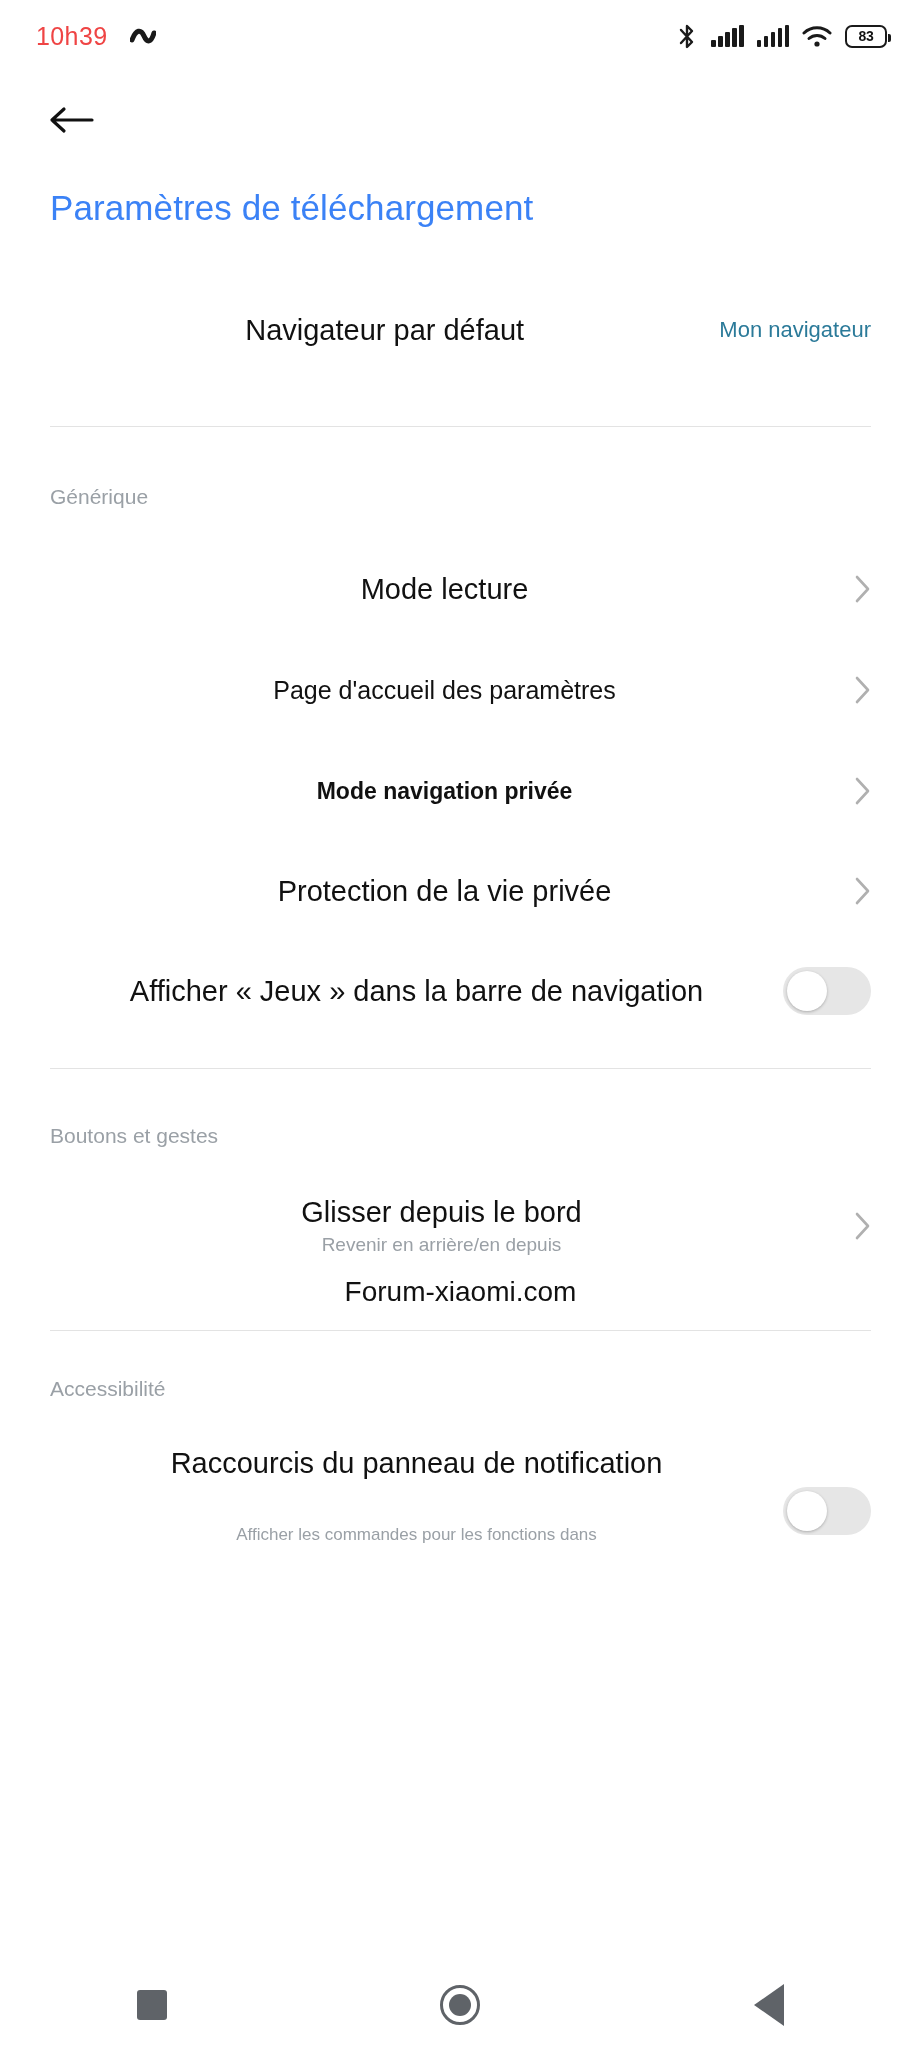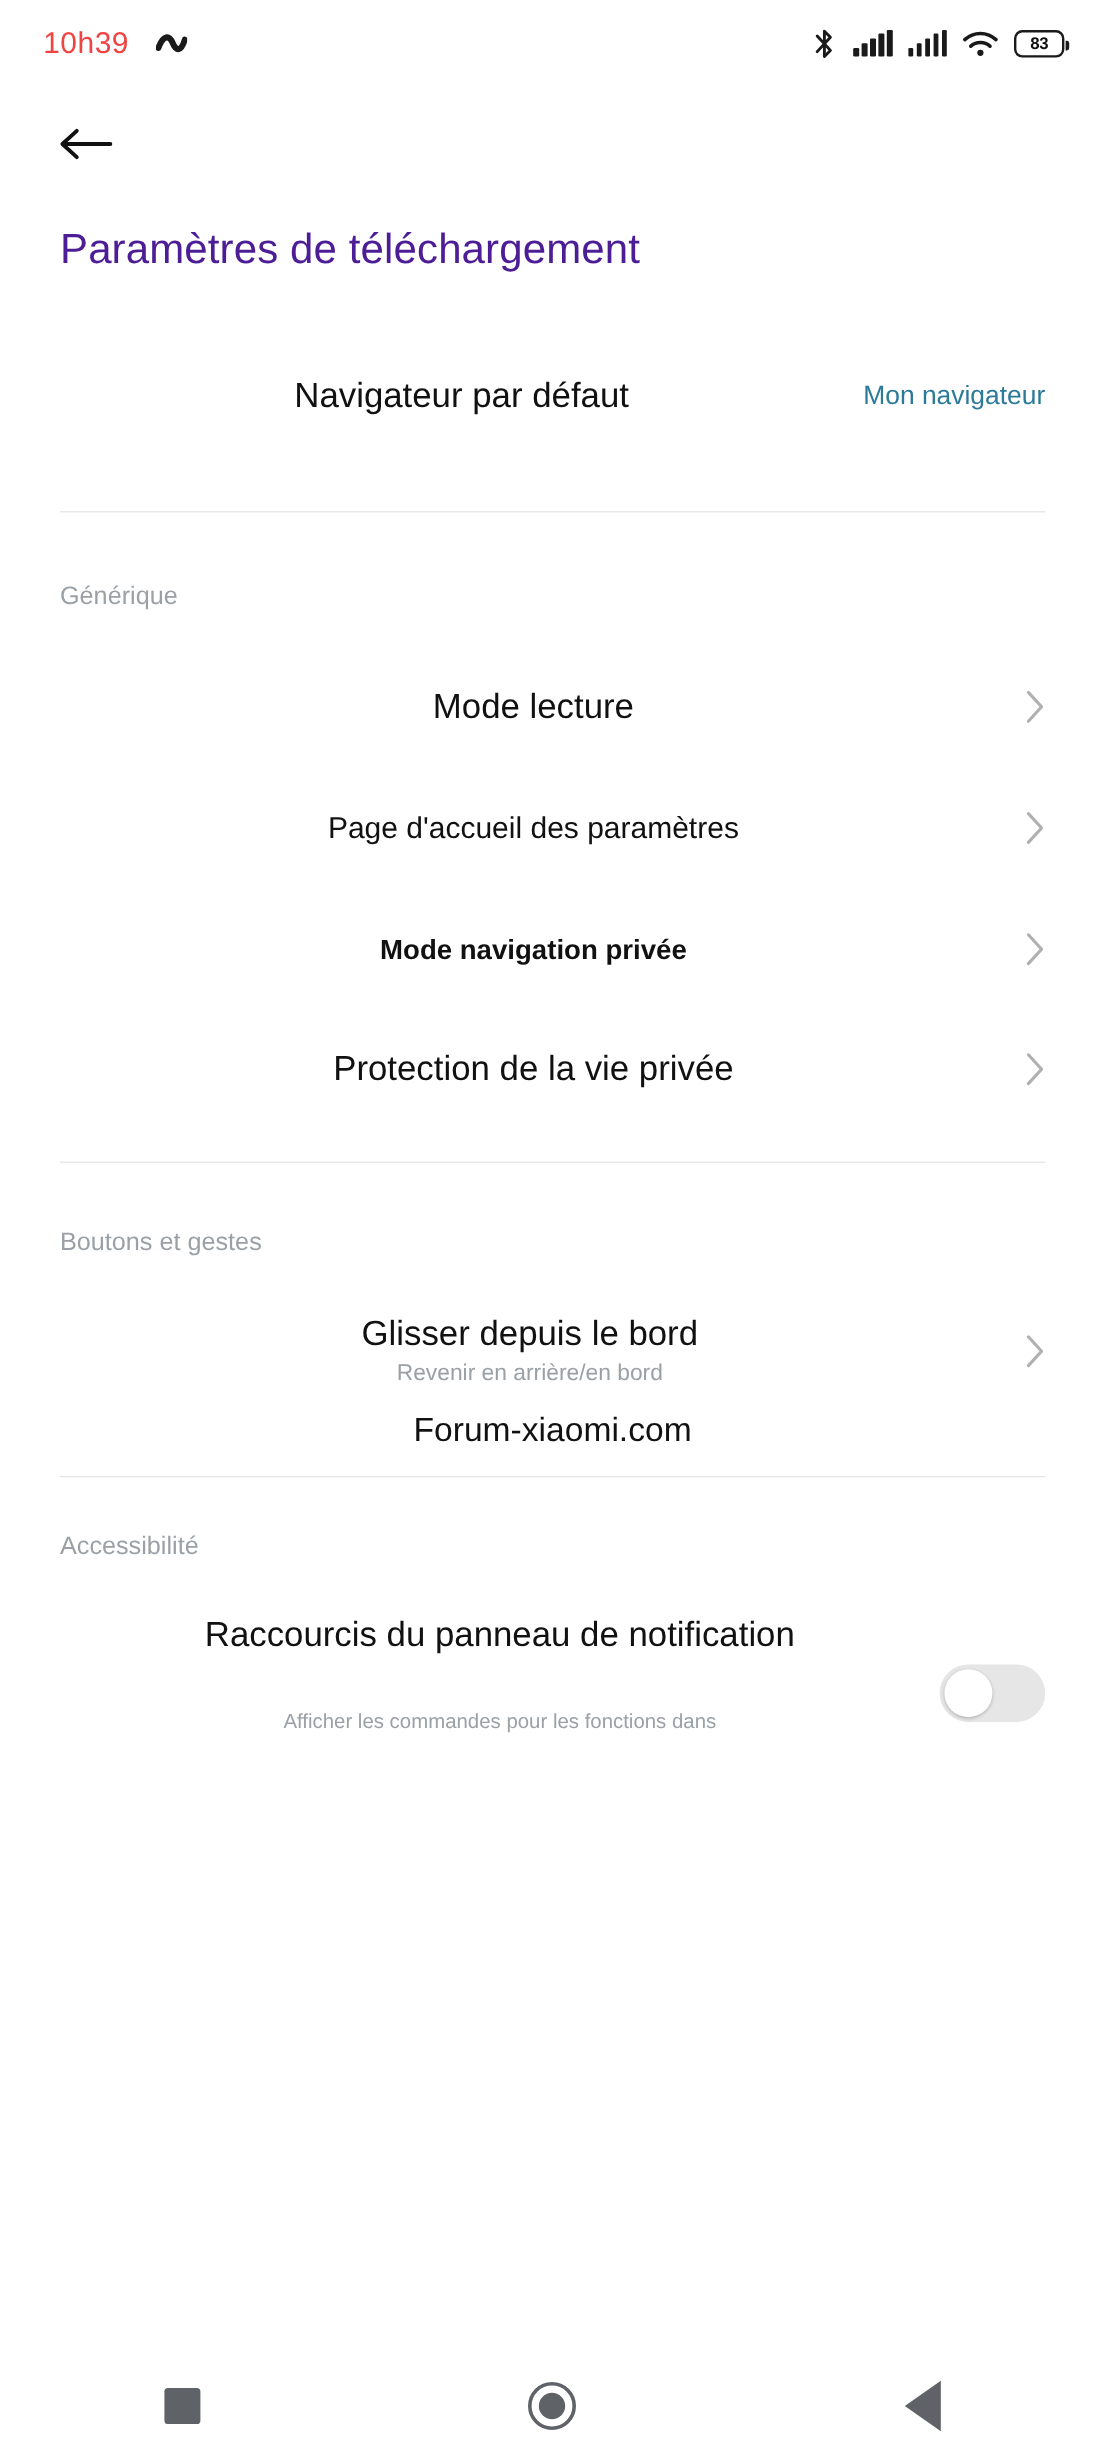--- a/index.html
+++ b/index.html
@@ -76,21 +76,21 @@
     align-items: center;
     padding-left: 48px;
     flex-shrink: 0;
   }
   .back-arrow { width: 46px; height: 30px; }
 
   
   .page-title {
     font-size: 35px;
     font-weight: 400;
-    color: #4c1d95;
+    color: #3b82f6;
     padding: 20px 50px 0 50px;
     letter-spacing: .1px;
   }
 
   
   .content { flex: 1; overflow: hidden; }
 
   .row {
     display: flex;
     align-items: center;
@@ -272,29 +272,35 @@
 
     <div class="row" style="margin-top:36px;">
       <span class="txt t-large">Protection de la vie privée</span>
       <span class="chev">
         <svg width="16" height="28" viewBox="0 0 16 28">
             <path d="M2 2 L13 14 L2 26" stroke="#b0b0b0" stroke-width="2.6" fill="none" stroke-linecap="round" stroke-linejoin="round"></path>
           </svg>
       </span>
     </div>
 
+    <div class="row" style="margin-top:36px;">
+      <span class="txt t-large">Afficher « Jeux » dans la barre de navigation</span>
+      <span class="toggle">
+          <span class="knob"></span>
+        </span>
+    </div>
 
     <div class="divider" style="margin-top:45px;"></div>
 
     <div class="section-label" style="margin-top:55px;">Boutons et gestes</div>
 
     <div class="row" style="margin-top:46px;padding-left:44px;">
       <span class="txt">
         <span class="t-large" style="display:block;">Glisser depuis le bord</span>
-        <span class="sub" style="display:block;">Revenir en arrière/en bord</span>
+        <span class="sub" style="display:block;">Revenir en arrière/en depuis</span>
       </span>
       <span class="chev">
         <svg width="16" height="28" viewBox="0 0 16 28">
             <path d="M2 2 L13 14 L2 26" stroke="#b0b0b0" stroke-width="2.6" fill="none" stroke-linecap="round" stroke-linejoin="round"></path>
           </svg>
       </span>
     </div>
 
     <div class="watermark" style="margin-top:18px;">Forum-xiaomi.com</div>
 

